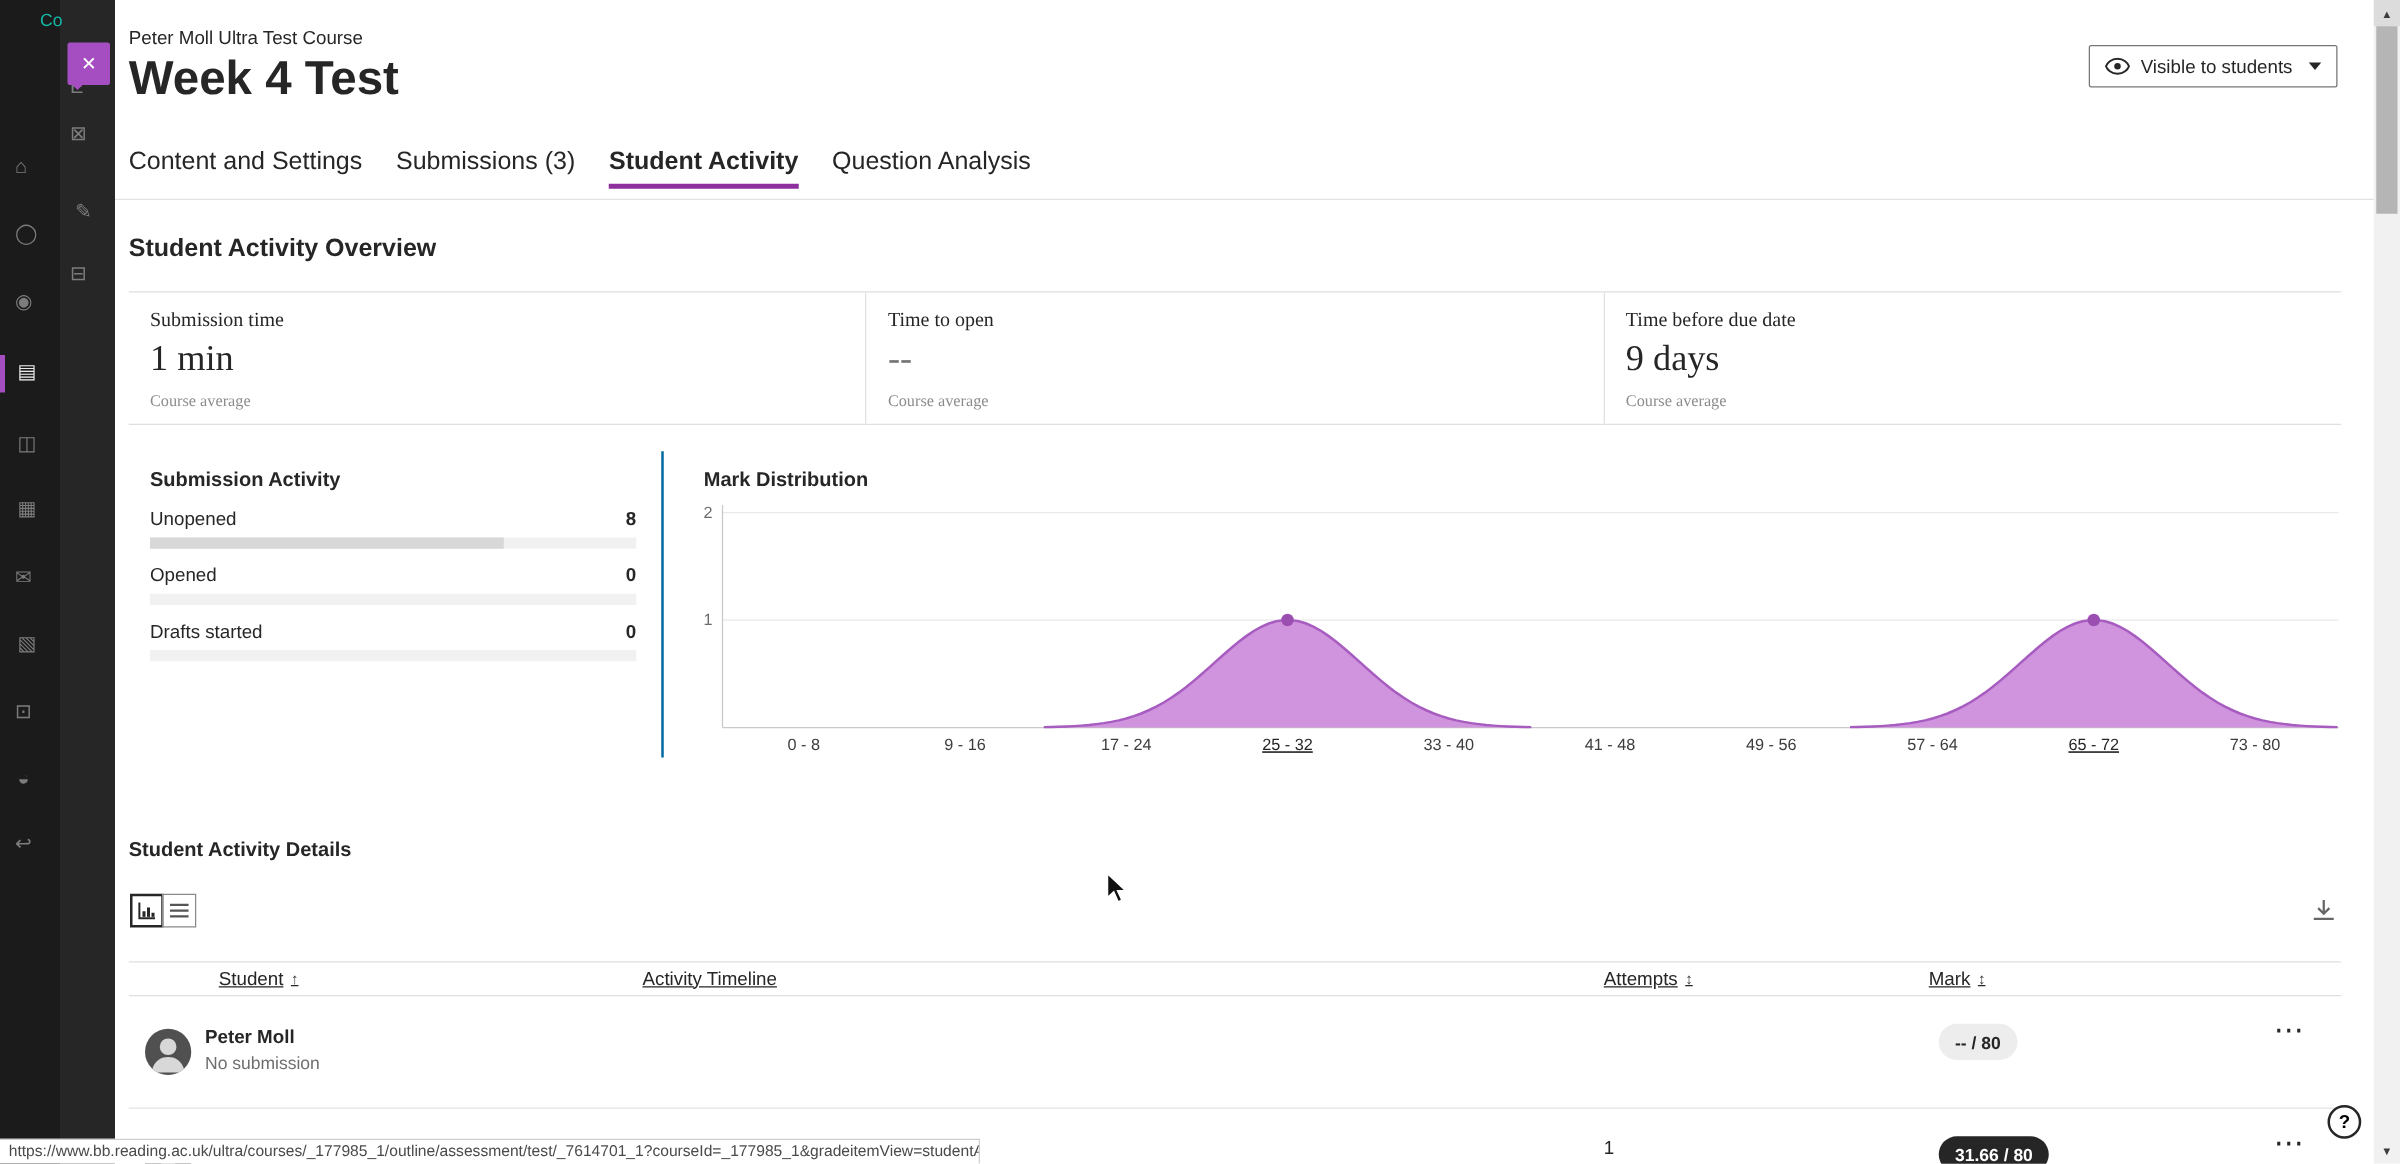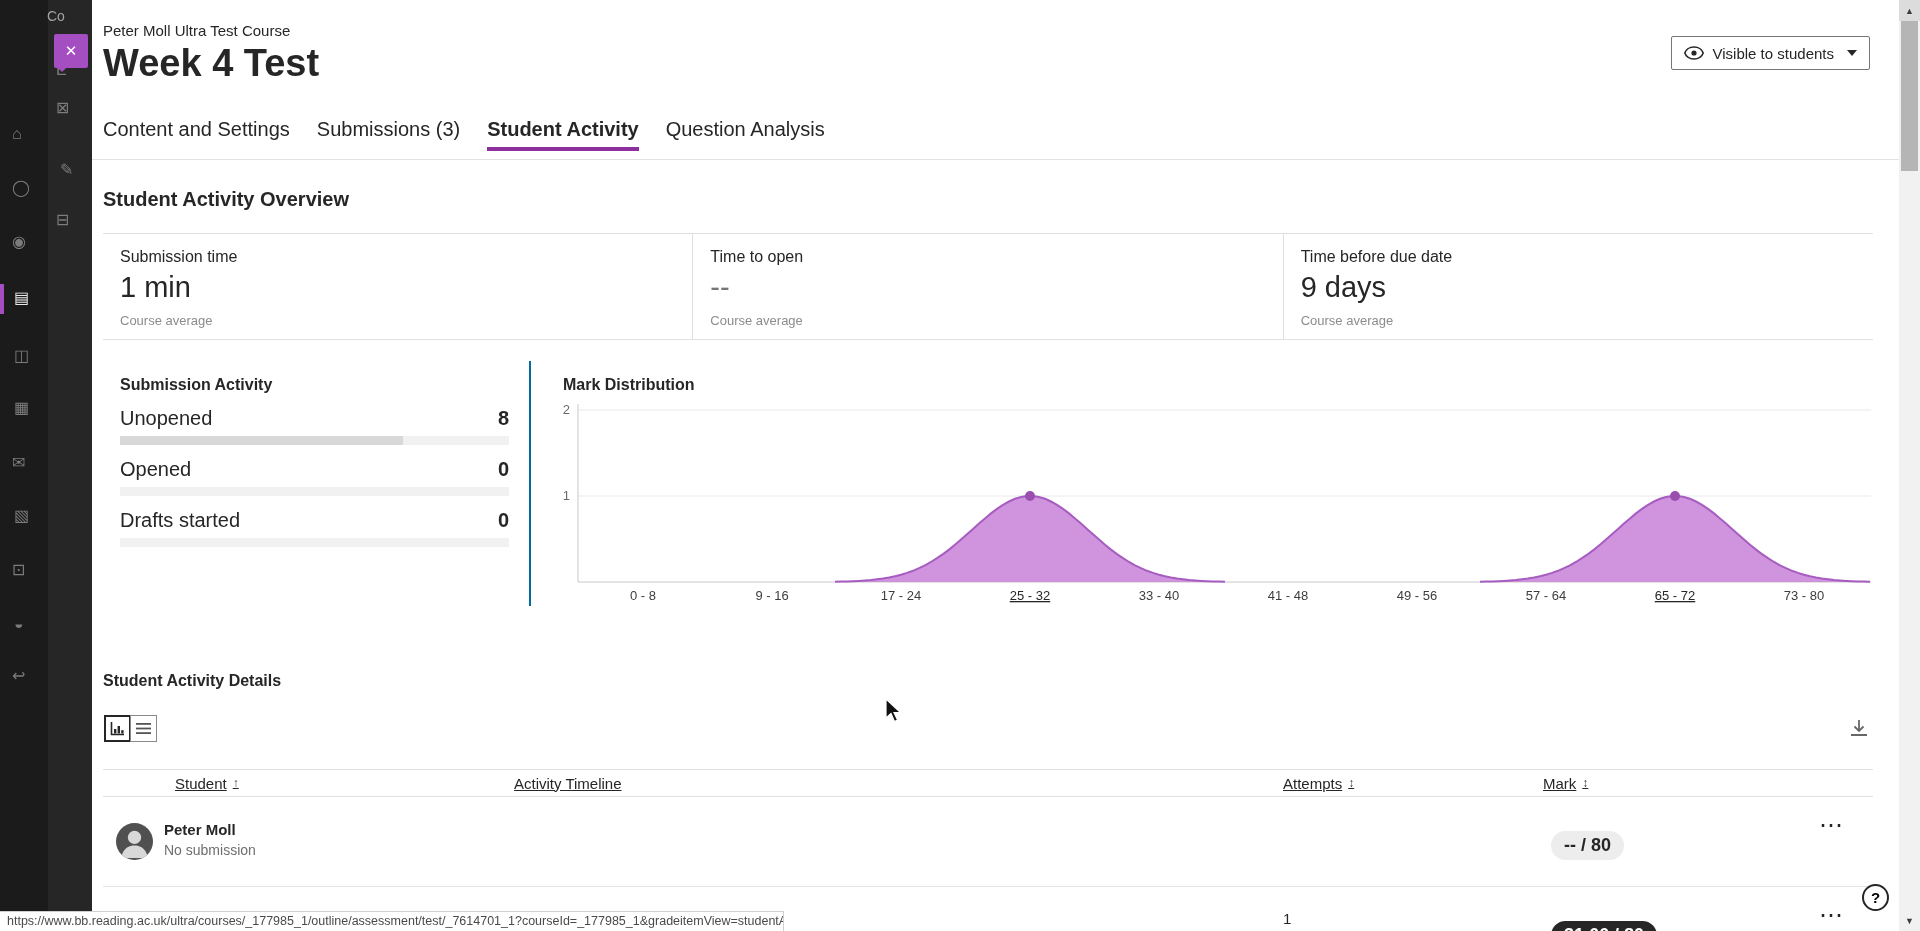--- a/index.html
+++ b/index.html
@@ -5,21 +5,21 @@
   * { box-sizing: border-box; margin: 0; padding: 0; }
   html,body { width:1920px; height:931px; }
   body {
     overflow:hidden; position:relative; background:#fff; color:#262626;
     font-family:"Liberation Sans", sans-serif;
   }
 
   
   #sidebar { position:absolute; left:0; top:0; bottom:0; width:92px; background:#262626; z-index:1; }
   #sidebar .substrip { position:absolute; left:0; top:0; bottom:0; width:48px; background:#1b1b1b; }
-  #course-label { position:absolute; left:47px; top:8px; font-size:14px; color:#a3a3a3; }
+  #course-label { position:absolute; left:32px; top:8px; font-size:14px; color:#14b8a6; }
   .side-icon { position:absolute; font-size:16px; color:#7c7c7c; line-height:1; }
   .side-icon.is-active { color:#e9e9e9; }
   .side-indicator { position:absolute; left:0; width:4px; height:30px; background:#a44ec1; }
 
   
   #panel { position:absolute; left:92px; top:0; right:21px; bottom:0; background:#fff; }
 
   #close-btn { position:absolute; left:-38px; top:34px; width:34px; height:34px; background:#a44ec1;
     border:none; border-radius:2px; color:#fff; font-size:15px; z-index:6; cursor:pointer; }
   #close-btn::after { content:''; position:absolute; left:2px; bottom:-10px;
@@ -37,32 +37,32 @@
   #tabs { position:absolute; left:11px; top:118px; display:flex; gap:27px; }
   .tab { font-size:20px; color:#262626; padding-bottom:10px; position:relative; cursor:pointer; text-decoration:none; }
   .tab.active { font-weight:700; }
   .tab.active::after { content:''; position:absolute; left:0; right:0; bottom:0; height:4px; background:#8e2f9e; }
   #tab-divider { position:absolute; left:0; right:0; top:159px; height:1px; background:#e2e2e2; }
 
   #overview-heading { position:absolute; left:11px; top:188px; font-size:20px; font-weight:700; }
 
   #stats { position:absolute; left:11px; top:233px; width:1770px; height:107px; display:flex;
     border-top:1px solid #e0e0e0; border-bottom:1px solid #e0e0e0; }
-  .stat { flex:1; padding:14px 0 0 17px; }
+  .stat { flex:1; padding:14px 0 0 17px;font-family:Liberation Serif, serif; }
   .stat + .stat { border-left:1px solid #e0e0e0; }
   .stat-label { font-size:16px; }
   .stat-value { font-size:29px; margin-top:5px; }
   .stat-value.muted { color:#767676; }
   .stat-caption { font-size:13px; color:#8c8c8c; margin-top:9px; }
 
   #submission-panel { position:absolute; left:11px; top:361px; width:428px; height:245px;
     border-right:2px solid #0369a1; padding:15px 20px 0 17px; }
   .panel-title { font-size:16px; font-weight:700; }
   .sa-row { margin-top:13px; }
-  .sa-top { display:flex; justify-content:space-between; font-size:20px; }
+  .sa-top { display:flex; justify-content:space-between; font-size:15px; }
   .sa-val { font-weight:700; }
   .sa-track { height:9px; background:#f1f1f1; margin-top:6px; }
   .sa-fill { height:100%; background:#d8d8d8; }
   .sa-fill.accent { background:#a44ec1; }
 
   #mark-panel-title { position:absolute; left:471px; top:376px; font-size:16px; font-weight:700; }
   #mark-chart { position:absolute; left:454px; top:361px; }
 
   #details-heading { position:absolute; left:11px; top:672px; font-size:16px; font-weight:700; }
 
@@ -81,22 +81,22 @@
   #th-student { left:72px; } #th-timeline { left:411px; cursor:default; }
   #th-attempts { left:1180px; } #th-mark { left:1440px; }
 
   .trow { position:absolute; left:11px; width:1770px; height:90px; border-bottom:1px solid #e4e4e4; }
   #row-0 { top:797px; } #row-1 { top:887px; }
   .avatar { position:absolute; left:13px; top:26px; width:37px; height:37px; border-radius:50%;
     background:#505050; overflow:hidden; }
   .r-name { position:absolute; left:61px; top:24px; font-size:15px; font-weight:700; }
   .r-status { position:absolute; left:61px; top:45px; font-size:14px; color:#6e6e6e; }
   .r-attempts { position:absolute; left:1180px; top:23px; font-size:15px; }
-  .pill { position:absolute; left:1448px; top:34px; height:29px; border-radius:15px; padding:0 13px;
-    display:flex; align-items:center; font-size:18px; font-weight:700; }
+  .pill { position:absolute; left:1448px; top:22px; height:29px; border-radius:15px; padding:0 13px;
+    display:flex; align-items:center; font-size:14px; font-weight:700; }
   .pill.muted { background:#ededed; color:#262626; }
   .pill.dark { background:#262626; color:#fff; }
   .r-menu { position:absolute; left:1716px; top:16px; font-size:24px; color:#262626; background:none;
     border:none; cursor:pointer; line-height:1; }
 
   #status-bar { position:absolute; left:0; bottom:0; height:20px; width:784px; background:#fff;
     border-top:1px solid #cfcfcf; border-right:1px solid #cfcfcf; font-size:12.5px; color:#4a4a4a;
     padding:2px 7px; white-space:nowrap; overflow:hidden; z-index:9; }
 
   #help-btn { position:absolute; left:1862px; top:884px; width:27px; height:27px; border-radius:50%;

